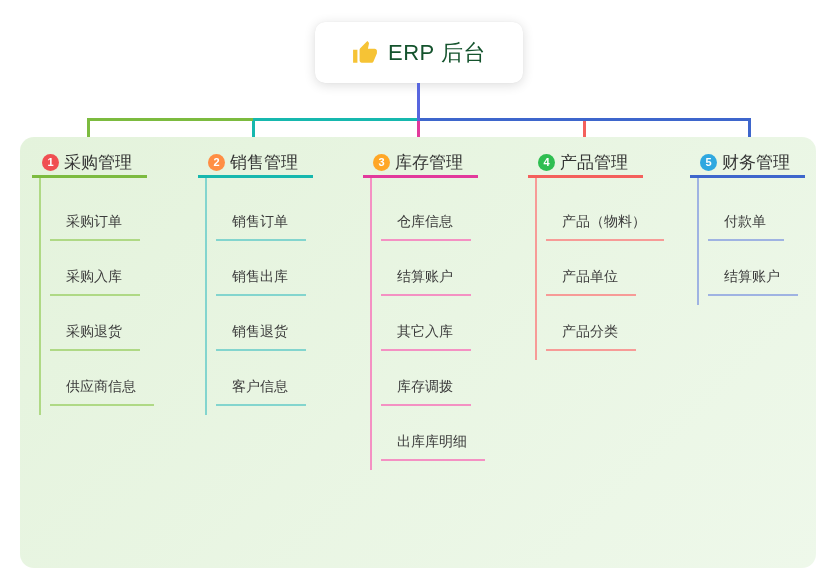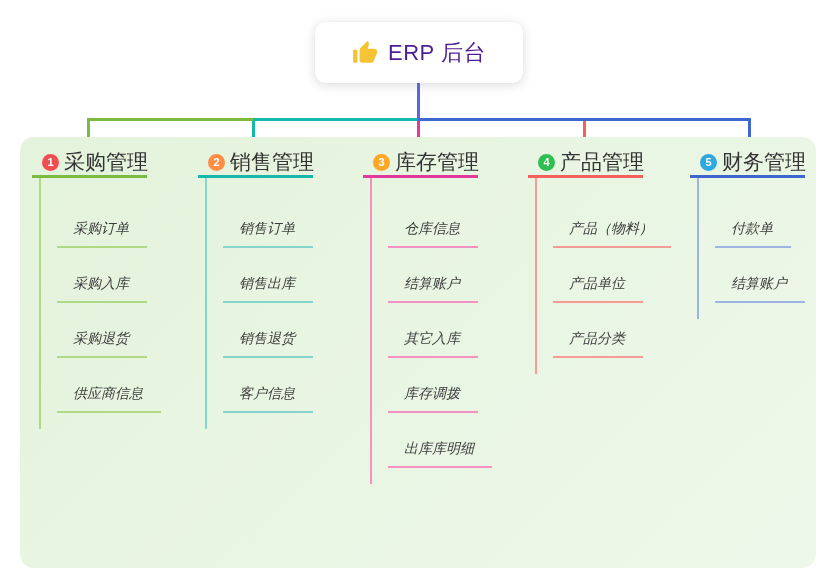--- a/index.html
+++ b/index.html
@@ -7,21 +7,21 @@
   .canvas{position:relative;width:839px;height:588px;background:#ffffff;overflow:hidden;}
 
   
   .root-card{
     position:absolute;left:315px;top:22px;width:208px;height:61px;
     background:#ffffff;border-radius:10px;
     box-shadow:0 2px 12px rgba(0,0,0,0.14), 0 0 1px rgba(0,0,0,0.08);
     display:flex;align-items:center;justify-content:center;gap:10px;
   }
   .root-card .thumb{width:26px;height:26px;display:block;}
-  .root-title{font-size:22px;color:#4c1d95;font-weight:500;letter-spacing:.5px;white-space:nowrap;}
+  .root-title{font-size:22px;color:#14532d;font-weight:500;letter-spacing:.5px;white-space:nowrap;}
 
   
   .conn{position:absolute;}
 
   
   .panel{
     position:absolute;left:20px;top:137px;width:796px;height:431px;
     background:linear-gradient(135deg,#e4f3dc 0%,#eef8ea 100%);
     border-radius:14px;
   }
@@ -32,26 +32,25 @@
     position:absolute;top:12px;left:0;width:115px;height:26px;
     display:flex;align-items:center;
     border-bottom:3px solid var(--main);
     cursor:default;
   }
   .badge{
     width:17px;height:17px;border-radius:50%;
     margin-left:10px;margin-right:5px;flex:0 0 auto;
     color:#fff;font-size:11px;font-weight:700;line-height:17px;text-align:center;
   }
-  .branch-title{font-size:21px;color:#333;font-weight:500;white-space:nowrap;}
+  .branch-title{font-size:17px;color:#333;font-weight:500;white-space:nowrap;}
   ul.children{
-    list-style:none;margin:0;padding:16px;
+    list-style:none;margin:0;padding:9px;
     position:absolute;left:7px;top:41px;
     border-left:2px solid var(--light);
-    font-style:italic;
   }
   ul.children li{
     width:max-content;height:55px;box-sizing:border-box;
     display:flex;align-items:flex-end;
     padding:0 18px 8px 16px;
     border-bottom:2px solid var(--light);
   }
   ul.children li:first-child{height:54px;}
   ul.children li span{font-size:14px;color:#3c3c3c;white-space:nowrap;}
 </style>

